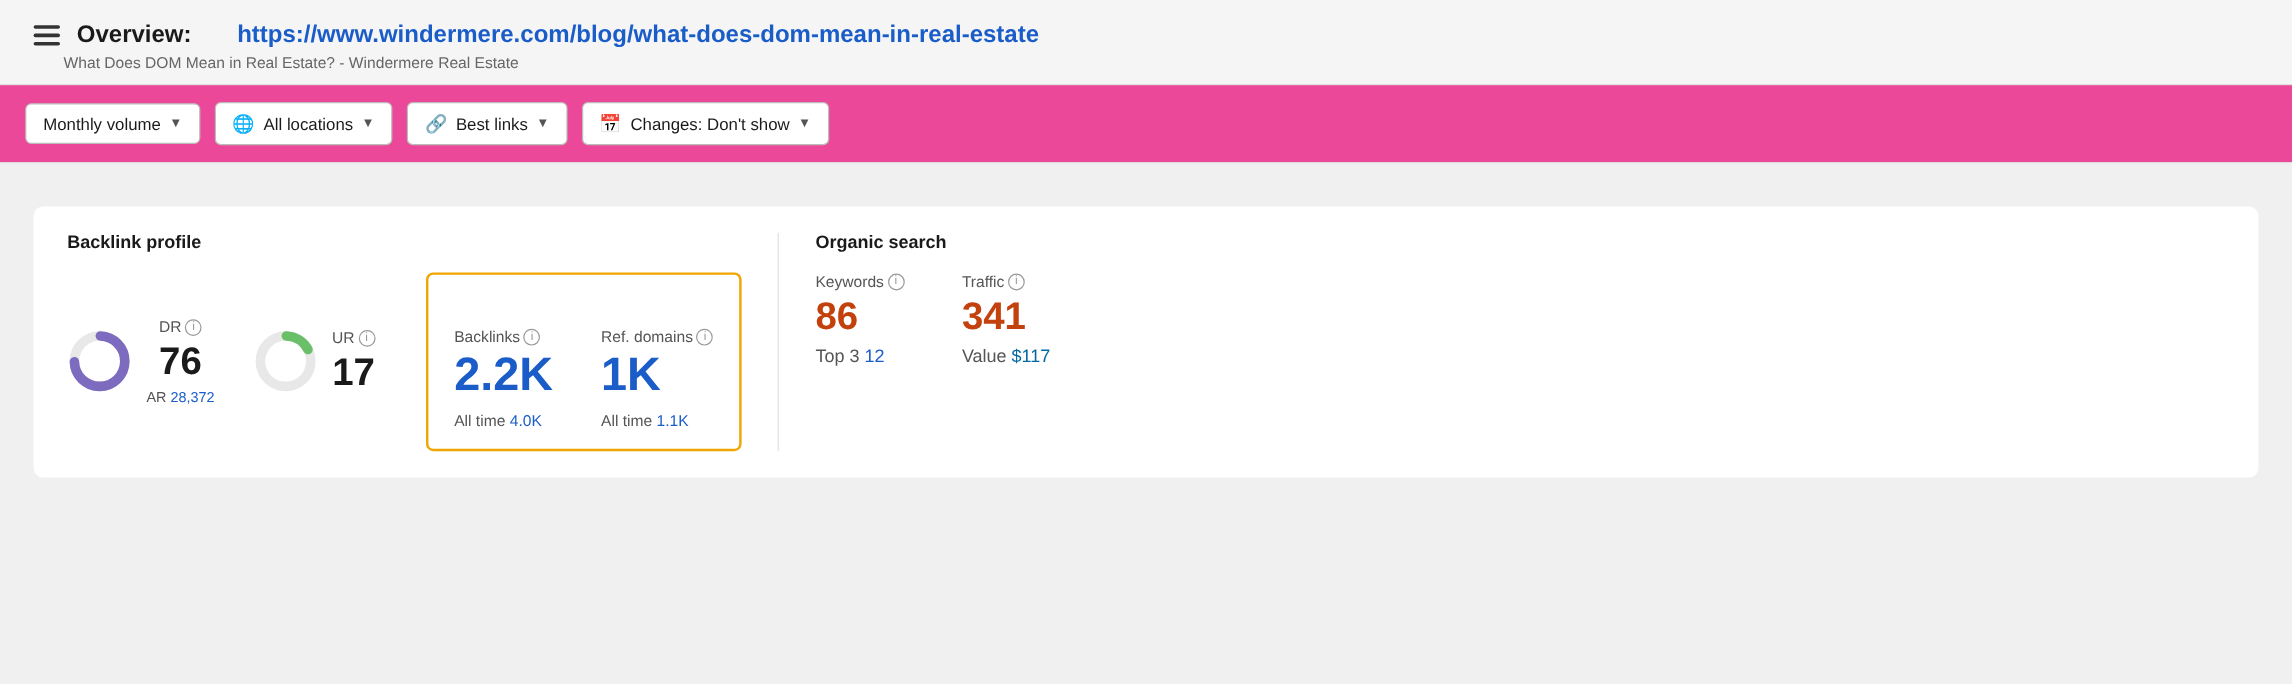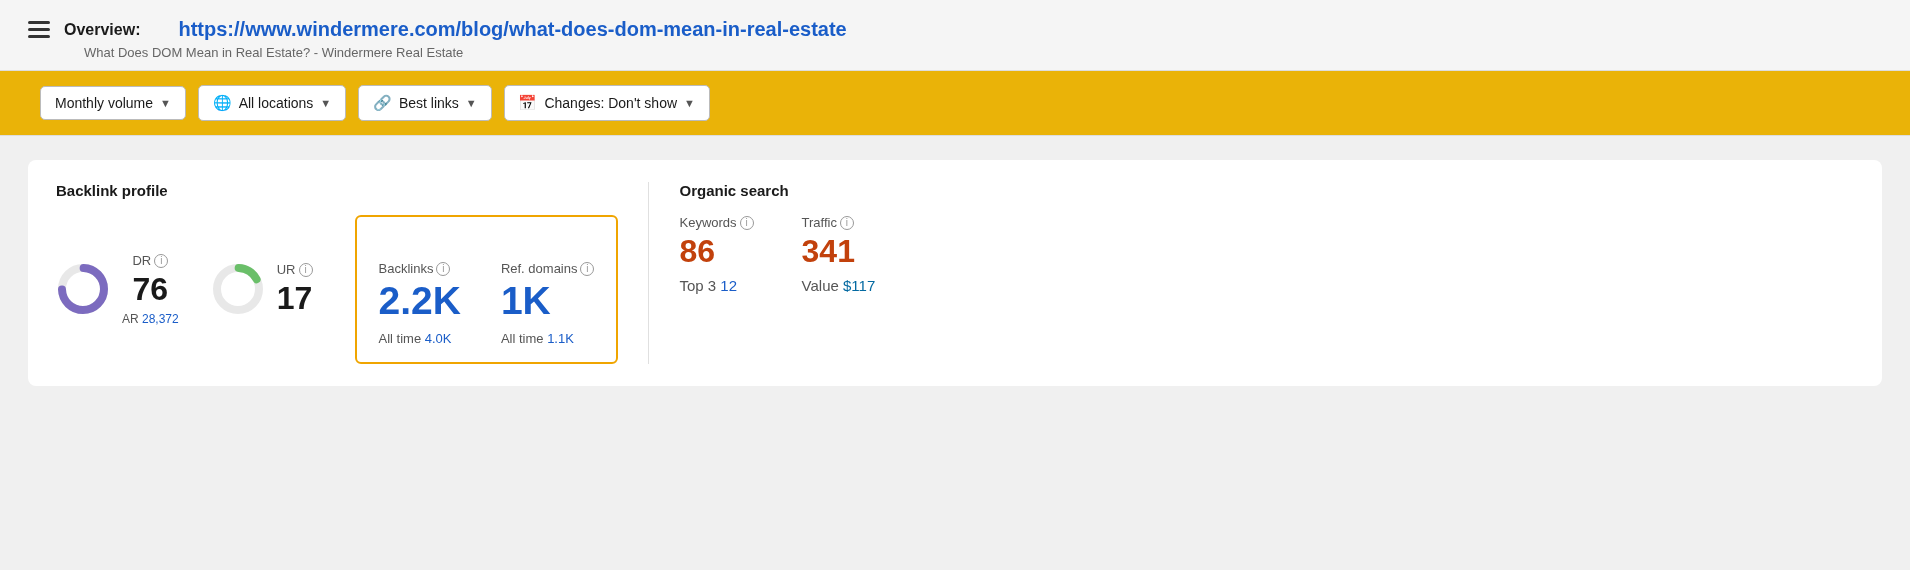--- a/index.html
+++ b/index.html
@@ -32,40 +32,40 @@
     }
     .hamburger span {
       display: block;
       width: 22px;
       height: 3px;
       background: #333;
       border-radius: 2px;
     }
     .header-title-label {
       font-weight: 700;
-      font-size: 16px;
+      font-size: 20px;
       color: #1a1a1a;
     }
     .header-title-url {
       font-weight: 700;
       font-size: 20px;
       color: #1a5dc8;
       text-decoration: none;
       margin-left: 24px;
     }
     .header-subtitle {
       font-size: 13px;
       color: #666;
-      margin-left: 56px;
+      margin-left: 25px;
     }
 
     
     .toolbar {
-      background: #eab308;
-      padding: 14px 40px;
+      background: #ec4899;
+      padding: 14px 21px;
       display: flex;
       align-items: center;
       gap: 12px;
       border-bottom: 1px solid #ddd;
     }
     .toolbar-btn {
       display: flex;
       align-items: center;
       gap: 7px;
       border: 1.5px solid #bbb;
@@ -82,21 +82,21 @@
       color: #555;
     }
     .toolbar-btn .icon {
       font-size: 15px;
       color: #555;
     }
 
     
     .main {
       background: #f0f0f0;
-      padding: 24px 28px;
+      padding: 36px 28px;
     }
     .card {
       background: #fff;
       border-radius: 8px;
       padding: 22px 28px;
       display: flex;
       align-items: flex-start;
       gap: 0;
     }
 

